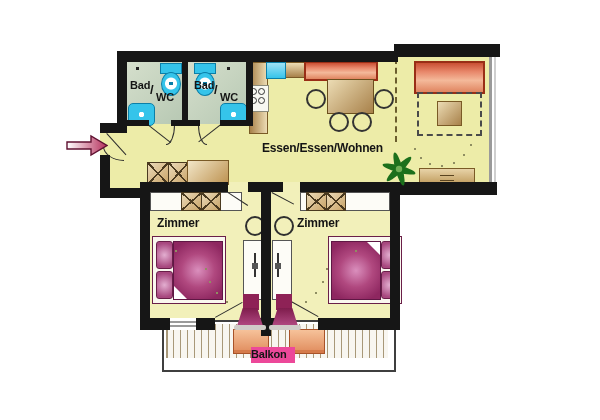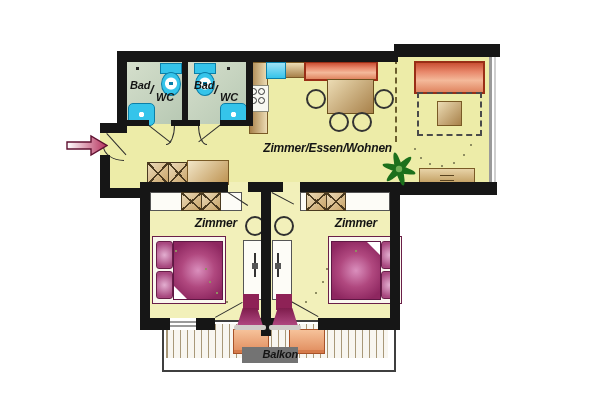--- a/index.html
+++ b/index.html
@@ -5,22 +5,22 @@
   html,body{margin:0;padding:0;background:#fff;}
   .canvas{position:relative;width:600px;height:420px;background:#fff;overflow:hidden;
           font-family:"Liberation Sans",sans-serif;}
   .abs{position:absolute;}
   .wall{position:absolute;background:#161616;}
   .floor-main{position:absolute;background:#edeca8;}
   .floor-bed{position:absolute;background:#f2f0ba;}
   .floor-bath{position:absolute;background:linear-gradient(135deg,#d5dfcc,#b7c8b3);}
   .leaf{position:absolute;height:0;border-top:1.7px solid #2c2c2c;transform-origin:0 0;}
   .arc{position:absolute;}
-  .label{position:absolute;font-weight:bold;color:#141414;text-align:right;
-         letter-spacing:-0.2px;white-space:nowrap;font-style:italic;}
+  .label{position:absolute;font-weight:bold;color:#141414;text-align:left;
+         letter-spacing:-0.2px;white-space:nowrap;}
   .wood{background:linear-gradient(135deg,#ecdcb4,#a8814a);border:1px solid #7a5a26;}
   .xcells{position:absolute;display:flex;border:1.4px solid #4a3a20;background:#fff;}
   .xcell{flex:1;border-left:1.4px solid #4a3a20;
     background:
       linear-gradient(to bottom right,transparent calc(50% - 0.9px),#4a3a20 calc(50% - 0.9px) calc(50% + 0.9px),transparent calc(50% + 0.9px)),
       linear-gradient(to bottom left,transparent calc(50% - 0.9px),#4a3a20 calc(50% - 0.9px) calc(50% + 0.9px),transparent calc(50% + 0.9px)),
       linear-gradient(135deg,#ead9b8,#c9a468);}
   .xcell:first-child{border-left:none;}
   .fixture{position:absolute;background:#35c4ea;border:1.6px solid #0b7fa8;}
   .circle{position:absolute;border:2px solid #333;border-radius:50%;}
@@ -203,20 +203,20 @@
     </defs>
     <polygon points="1,8 25,8 25,2 41,11.5 25,21 25,15 1,15" fill="url(#agrad)" stroke="#5f1030" stroke-width="1.4"></polygon>
   </svg>
 
   <span class="label" style="left:130px;top:79px;font-size:11px">Bad</span>
   <span class="label" style="left:150px;top:82px;font-size:13px">/</span>
   <span class="label" style="left:156px;top:91px;font-size:11px">WC</span>
   <span class="label" style="left:194px;top:79px;font-size:11px">Bad</span>
   <span class="label" style="left:214px;top:82px;font-size:13px">/</span>
   <span class="label" style="left:220px;top:91px;font-size:11px">WC</span>
-  <div class="label" style="left:262px;top:141px;width:130px;font-size:12px">Zimmer/Essen/Wohnen</div>
+  <div class="label" style="left:262px;top:141px;width:130px;font-size:12px">Essen/Essen/Wohnen</div>
   <div class="label" style="left:157px;top:216px;width:80px;font-size:12px">Zimmer</div>
   <div class="label" style="left:297px;top:216px;width:80px;font-size:12px">Zimmer</div>
-  <div class="abs" style="left:242px;top:347px;width:56px;height:16px;background:#737373">
+  <div class="abs" style="left:251px;top:347px;width:44px;height:16px;background:#ec4899">
     <div class="label" style="left:0;top:1px;width:56px;font-size:11px">Balkon</div>
   </div>
 
 </div>
 
 </body></html>

